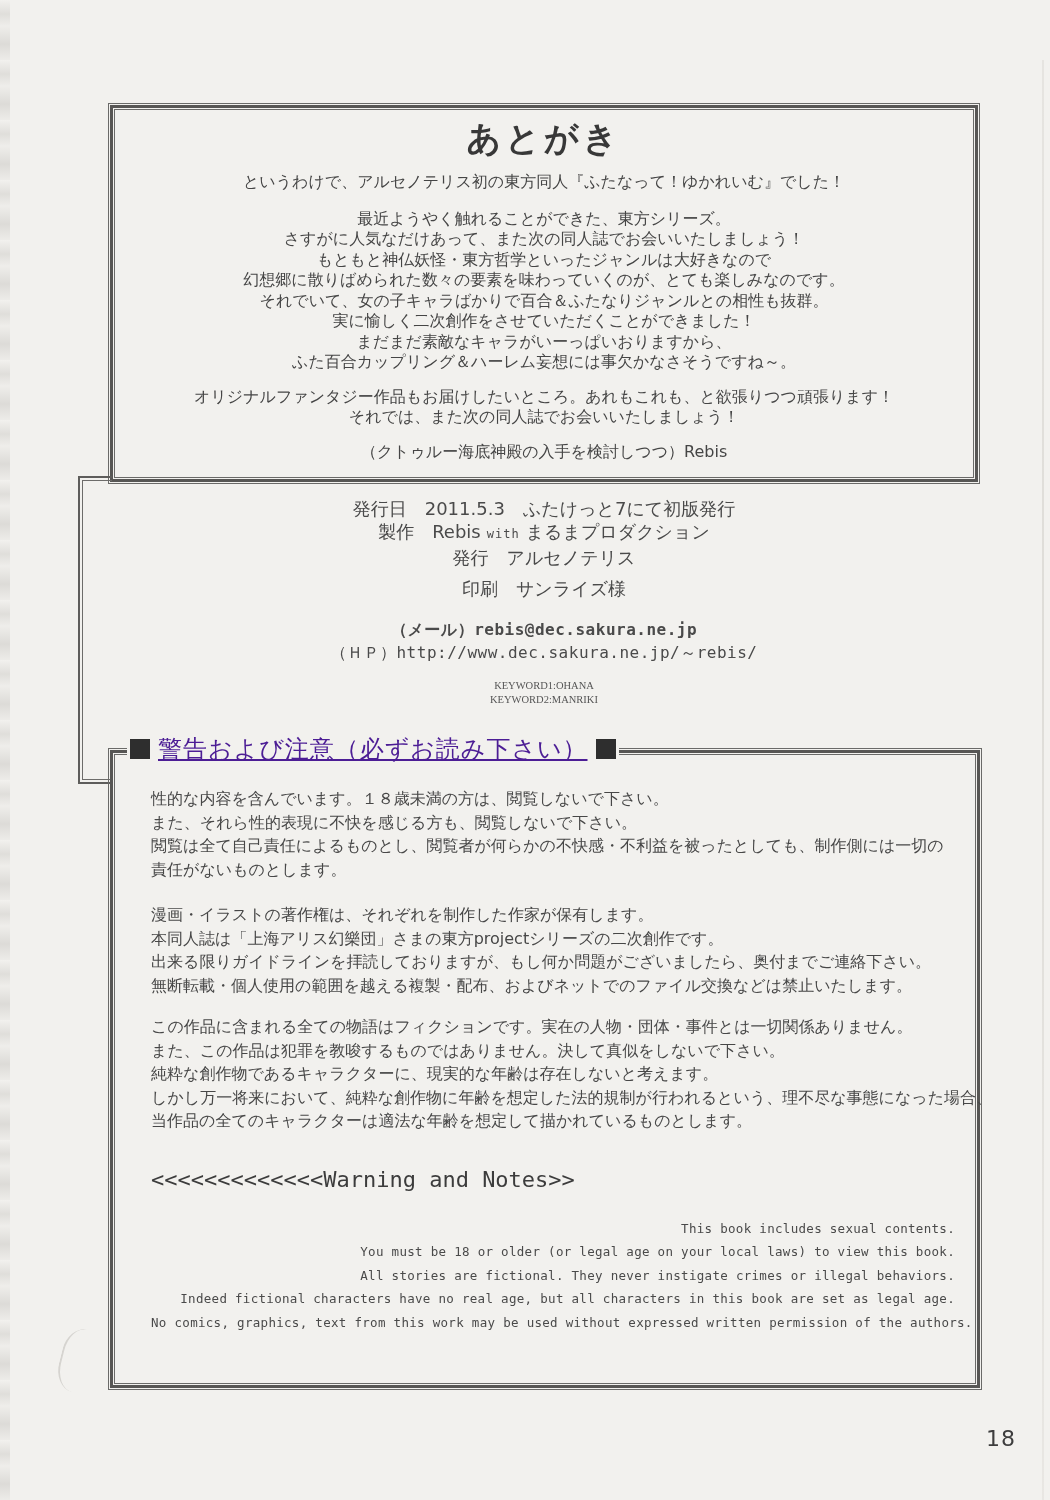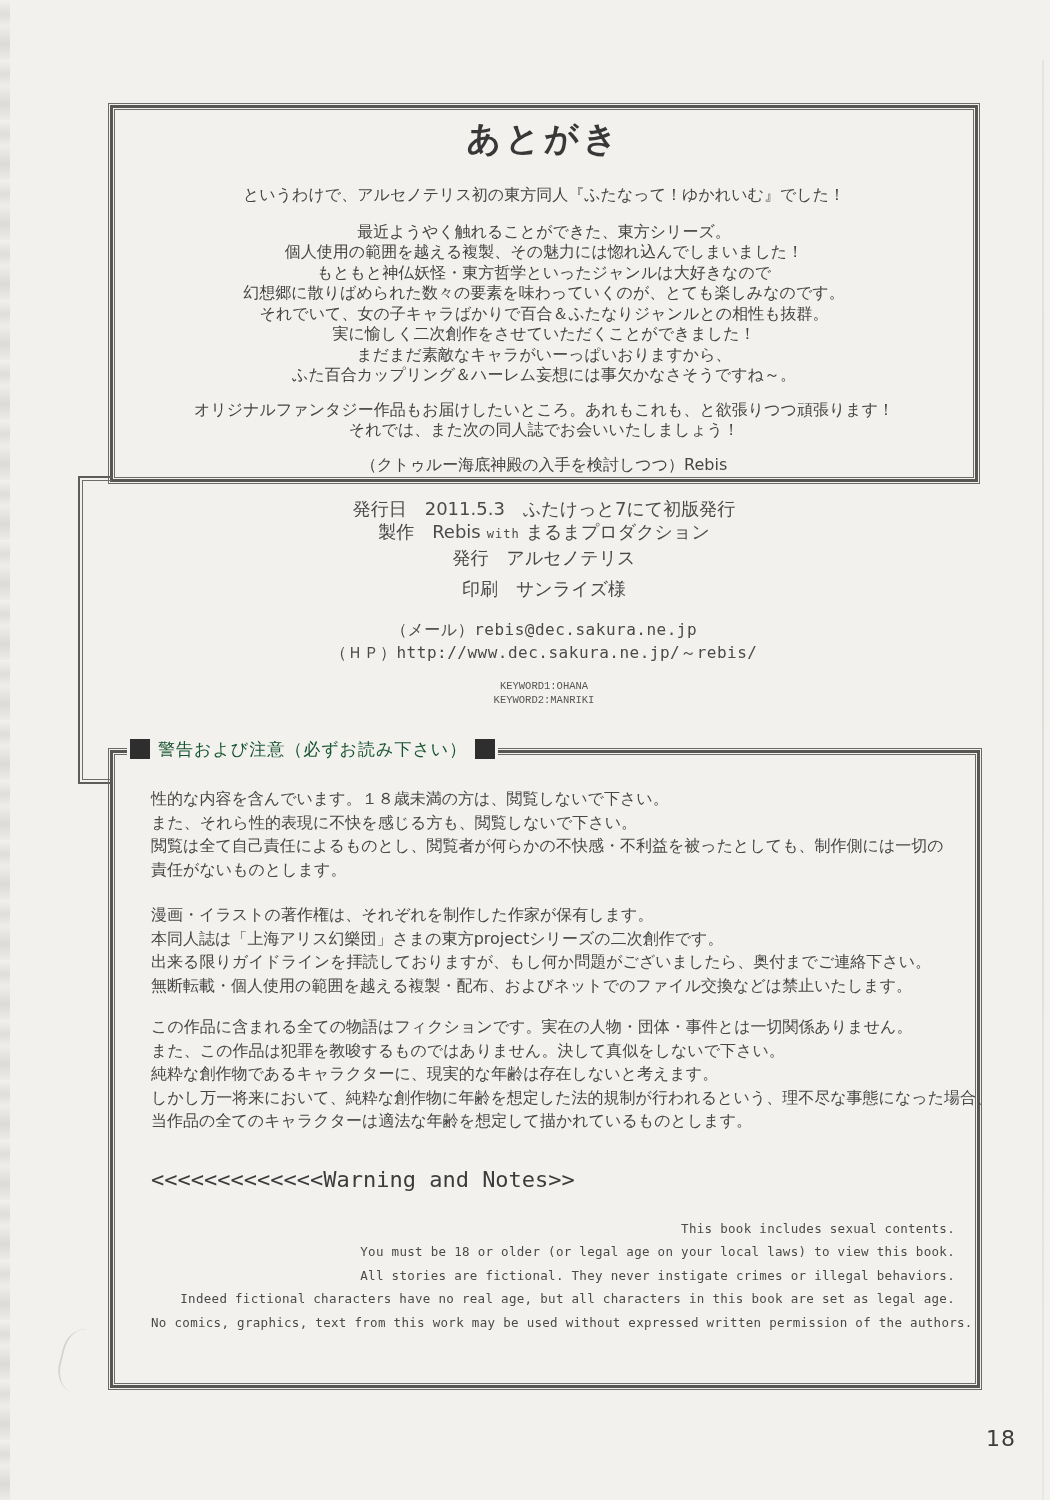--- a/index.html
+++ b/index.html
@@ -33,46 +33,46 @@
   
   .frame{border:1px solid #6a6a68;}
   .frame-m{position:absolute;inset:1px;border:3px solid #57565
 4;}
   .frame-m{position:absolute;inset:1px;border:3px solid #575654;}
   .frame-i{position:absolute;inset:1px;border:1px solid #6a6a68;}
   
   .afterword-content{position:absolute;inset:0;text-align:center;padding-top:2px;}
   .aw-title{font-size:34px;line-height:36px;font-weight:bold;color:#383838;letter-spacing:4px;margin-top:8px;}
   .aw-line{font-size:16px;line-height:20.5px;white-space:nowrap;color:#454545;}
-  .aw-intro{margin-top:29px;}
+  .aw-intro{margin-top:16px;}
   .aw-para1{margin-top:16px;}
   .aw-para2{margin-top:14px;}
   .aw-sign{margin-top:14px;}
   
   .colophon{left:108px;top:497px;width:872px;text-align:center;color:#4a4a4a;}
   .co-line{font-size:18px;line-height:23px;white-space:nowrap;}
   .co-with{font-size:12px;font-family:"DejaVu Sans Mono",monospace;letter-spacing:1px;padding:0 6px;}
   .co-print{margin-top:8px;}
-  .co-mail{margin-top:18px;font-family:"DejaVu Sans Mono",monospace;font-size:16px;letter-spacing:0.5px;}
+  .co-mail{margin-top:18px;font-family:"DejaVu Sans Mono",monospace;font-size:16px;letter-spacing:0.5px;font-weight:bold;}
   .co-hp{font-family:"DejaVu Sans Mono",monospace;font-size:16px;letter-spacing:0.5px;}
-  .co-kw{font-family:Liberation Mono, monospace;font-size:10.5px;line-height:14px;color:#555;}
+  .co-kw{font-family:Liberation Serif, serif;font-size:10.5px;line-height:14px;color:#555;}
   .co-kw1{margin-top:15px;}
   
   .bracket{left:78px;top:476px;width:32px;height:304px;
     border:2px solid #5e5d5b;border-right:none;}
   .bracket-inner{position:absolute;top:2px;bottom:2px;left:2px;right:0;
     border:1px solid #6d6c6a;border-right:none;}
   
   .warning-header{
     position:absolute;top:-21px;left:18px;height:42px;
     background:#f2f1ee;display:flex;align-items:center;
     padding:0 3px;z-index:3;
   }
   .wh-square{width:20px;height:20px;background:#2e2e2e;flex:none;}
-  .wh-text{font-size:17px;color:#14532d;letter-spacing:1px;white-space:nowrap;padding:0 8px;}
+  .wh-text{font-size:24px;color:#4c1d95;letter-spacing:1px;white-space:nowrap;padding:0 8px;text-decoration:underline;}
   .warning-content{position:absolute;inset:0;padding:32px 20px 0 36px;text-align:left;}
   .wr-line{font-size:16px;line-height:23.5px;white-space:nowrap;color:#474747;}
   .wr-para2{margin-top:22px;}
   .wr-para3{margin-top:18px;}
   .wr-en-heading{margin-top:32px;font-family:"DejaVu Sans Mono",monospace;
     font-size:22px;line-height:30px;color:#3c3c3c;white-space:nowrap;}
   .wr-en{margin-top:22px;text-align:right;}
   .wr-en-line{font-family:"DejaVu Sans Mono",monospace;font-size:12.5px;line-height:23.5px;
     letter-spacing:0.3px;white-space:nowrap;color:#4a4a4a;}
   
@@ -86,21 +86,21 @@
 <div class="abs corner-smudge"></div>
 
 <div class="abs frame" style="left:108px;top:103px;width:870px;height:379px;">
   <div class="frame-m">
     <div class="frame-i">
       <div class="afterword-content">
         <div class="aw-title">あとがき</div>
         <div class="aw-line aw-intro">というわけで、アルセノテリス初の東方同人『ふたなって！ゆかれいむ』でした！</div>
         <div class="aw-para1">
           <div class="aw-line">最近ようやく触れることができた、東方シリーズ。</div>
-          <div class="aw-line">個人使用の範囲を越える複製、その魅力には惚れ込んでしまいました！</div>
+          <div class="aw-line">さすがに人気なだけあって、また次の同人誌でお会いいたしましょう！</div>
           <div class="aw-line">もともと神仏妖怪・東方哲学といったジャンルは大好きなので</div>
           <div class="aw-line">幻想郷に散りばめられた数々の要素を味わっていくのが、とても楽しみなのです。</div>
           <div class="aw-line">それでいて、女の子キャラばかりで百合＆ふたなりジャンルとの相性も抜群。</div>
           <div class="aw-line">実に愉しく二次創作をさせていただくことができました！</div>
           <div class="aw-line">まだまだ素敵なキャラがいーっぱいおりますから、</div>
           <div class="aw-line">ふた百合カップリング＆ハーレム妄想には事欠かなさそうですね～。</div>
         </div>
         <div class="aw-para2">
           <div class="aw-line">オリジナルファンタジー作品もお届けしたいところ。あれもこれも、と欲張りつつ頑張ります！</div>
           <div class="aw-line">それでは、また次の同人誌でお会いいたしましょう！</div>

